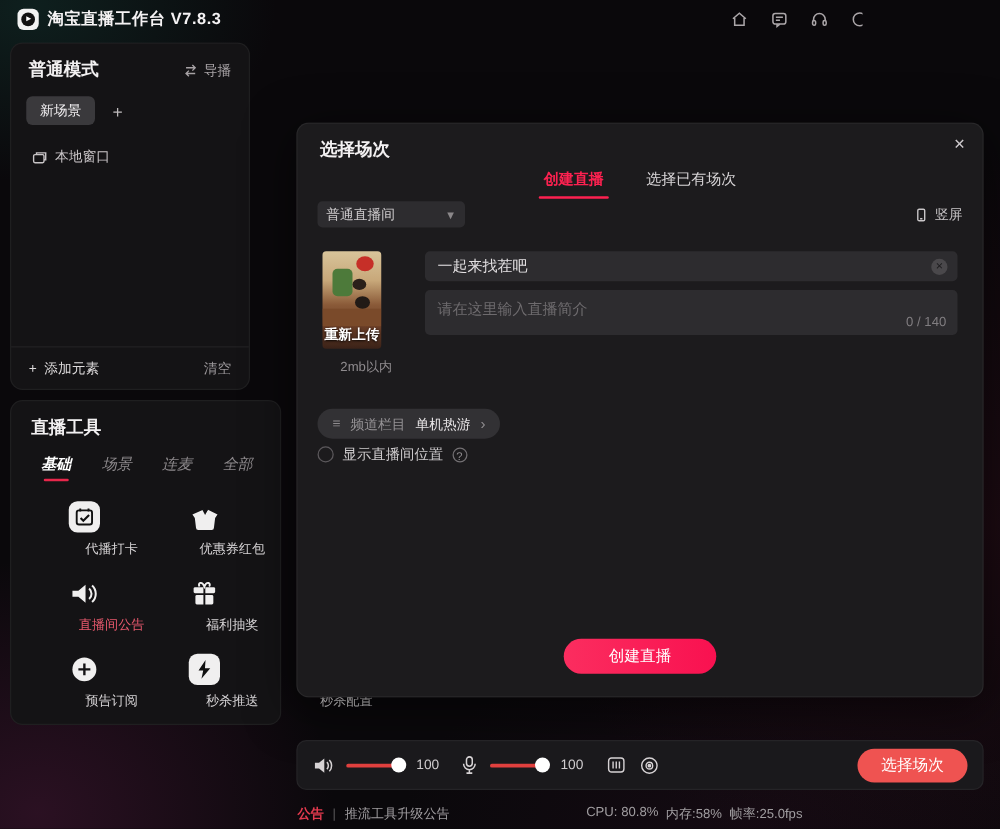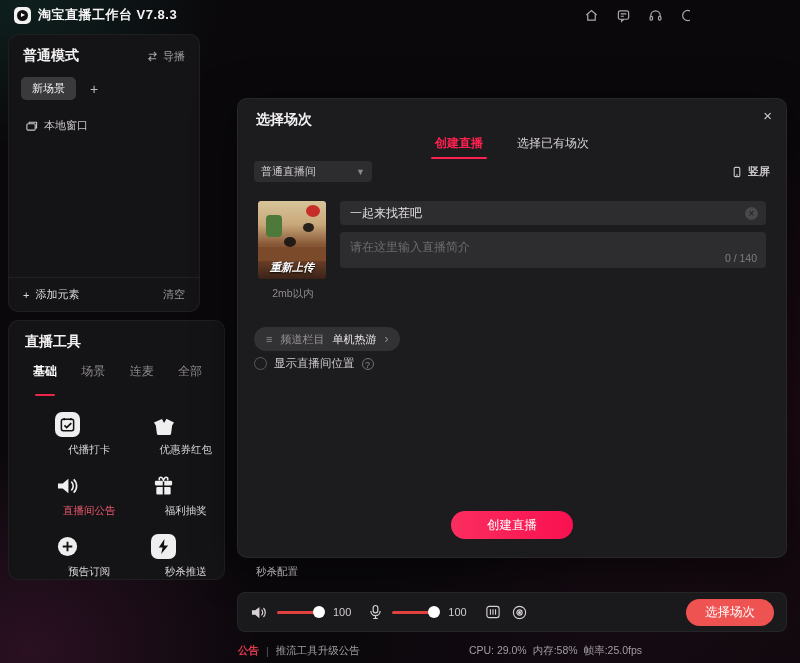--- a/index.html
+++ b/index.html
@@ -37,21 +37,21 @@
   .plus-btn { color:#bdb9bb; font-size:14px; }
   .layer-item { display:flex; align-items:center; gap:6px; padding:18px 16px 0 16px; color:#c9c5c7; font-size:11px; }
   .sp-foot { position:absolute; left:0; right:0; bottom:0; height:34px; border-top:1px solid rgba(255,255,255,.06);
              display:flex; align-items:center; padding:0 14px; }
   .add-el { display:flex; gap:6px; align-items:center; color:#dddadb; font-size:11px; }
   .clear { margin-left:auto; color:#9b979a; font-size:11px; }
 
   #tools-panel { left:8px; top:320px; width:217px; height:260px; padding:12px 10px 8px 10px; }
   .tools-title { font-size:14px; font-weight:bold; color:#f2f0f1; padding-left:6px; }
   .tool-tabs { display:flex; justify-content:space-between; padding:12px 12px 0 14px; }
-  .tool-tab { color:#8d898c; font-size:12px; padding-bottom:16px; position:relative; cursor:pointer; }
+  .tool-tab { color:#8d898c; font-size:12px; padding-bottom:5px; position:relative; cursor:pointer;font-style:italic; }
   .tool-tab.active { color:#fff; font-weight:bold; }
   .tool-tab.active:after { content:""; position:absolute; left:2px; right:2px; bottom:0; height:2px; background:#e8274b; border-radius:2px; }
   .tool-grid { display:grid; grid-template-columns:repeat(3,1fr); row-gap:16px; margin-top:16px; }
   .tool-item { display:flex; flex-direction:column; align-items:center; gap:6px; cursor:pointer; }
   .tool-label { font-size:10.5px; color:#d7d4d6; white-space:nowrap;margin-left:44px; }
   .tool-label.red { color:#e8596d; }
   .tile { width:25px; height:25px; background:#f0efef; border-radius:7px; display:flex; align-items:center; justify-content:center; }
   .tool-ico { height:25px; display:flex; align-items:center; justify-content:center; }
 
   
@@ -60,26 +60,26 @@
   .modal-title { position:absolute; left:18px; top:12px; font-size:14px; font-weight:bold; color:#f3f1f2; }
   .modal-close { position:absolute; right:14px; top:8px; font-size:15px; color:#cfcbce; cursor:pointer; }
   .modal-tabs { position:absolute; left:0; right:0; top:36px; display:flex; justify-content:center; gap:34px; }
   .m-tab { font-size:12px; color:#d8d5d7; padding-bottom:7px; position:relative; cursor:pointer; }
   .m-tab.active { color:#fd2150; font-weight:bold; }
   .m-tab.active:after { content:""; position:absolute; left:-4px; right:-4px; bottom:0; height:2px; background:#fd2150; border-radius:2px; }
   .room-row { position:absolute; left:16px; right:16px; top:62px; display:flex; align-items:center; }
   .dropdown { width:118px; height:21px; background:#2d2c2f; border-radius:4px; display:flex; align-items:center;
               padding:0 7px; font-size:11px; color:#cfccce; cursor:pointer; }
   .dropdown .chev { margin-left:auto; color:#8b888a; font-size:9px; }
-  .portrait { margin-left:auto; display:flex; align-items:center; gap:5px; color:#c9c6c8; font-size:11px; cursor:pointer;font-weight:bold; }
+  .portrait { margin-left:auto; display:flex; align-items:center; gap:5px; color:#c9c6c8; font-size:11px; cursor:pointer; }
 
   .form-area { position:absolute; left:20px; top:102px; right:20px; }
   .thumb-col { position:absolute; left:0; top:0; width:70px; text-align:center; }
-  .thumb { width:68px; height:78px; border-radius:3px; position:relative; overflow:hidden; cursor:pointer;
-           background:linear-gradient(180deg,#d8c49a 0%,#c8a87a 30%,#8a5a38 55%,#6e4028 75%,#3a2218 100%);font-style:italic; }
+  .thumb { width:47px; height:78px; border-radius:3px; position:relative; overflow:hidden; cursor:pointer;
+           background:linear-gradient(180deg,#d8c49a 0%,#c8a87a 30%,#8a5a38 55%,#6e4028 75%,#3a2218 100%); }
   .thumb .lantern { position:absolute; right:6px; top:4px; width:14px; height:12px; background:#c62f28; border-radius:50%; }
   .thumb .figure { position:absolute; left:8px; top:14px; width:16px; height:22px; background:#4d7a3a; border-radius:4px; }
   .thumb .head1 { position:absolute; left:26px; top:36px; width:12px; height:10px; background:#221a16; border-radius:50%; }
   .thumb .head2 { position:absolute; right:12px; top:22px; width:11px; height:9px; background:#2a201a; border-radius:50%; }
   .thumb .desk { position:absolute; left:0; right:0; bottom:18px; height:14px; background:#7a4a2a; }
   .reupload { position:absolute; left:0; right:0; bottom:4px; font-size:11px; font-weight:bold; color:#fff; text-shadow:0 1px 2px #000; }
   .size-hint { margin-top:8px; font-size:10.5px; color:#8f8b8e; }
 
   .inputs-col { margin-left:82px; }
   .title-input { width:100%; height:24px; background:#2d2c2f; border:none; border-radius:4px; color:#e3e0e2;
@@ -391,19 +391,19 @@
         </svg>
     </span>
     <button class="select-session">选择场次</button>
   </div>
 
   <div id="statusbar" class="abs">
     <span class="notice">公告</span>
     <span class="bar-sep">|</span>
     <span class="notice-text">推流工具升级公告</span>
     <span class="sys-stats">
-      <span>CPU: 29.0%</span>
+      <span>CPU: 80.8%</span>
       <span>内存:58%</span>
       <span>帧率:25.0fps</span>
     </span>
   </div>
 
 </div>
 
 </body></html>

